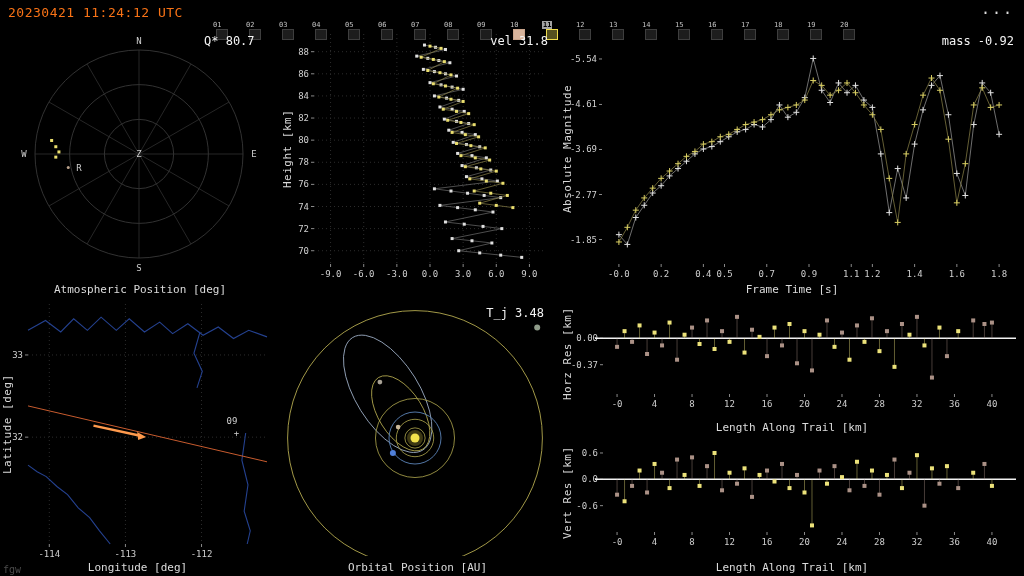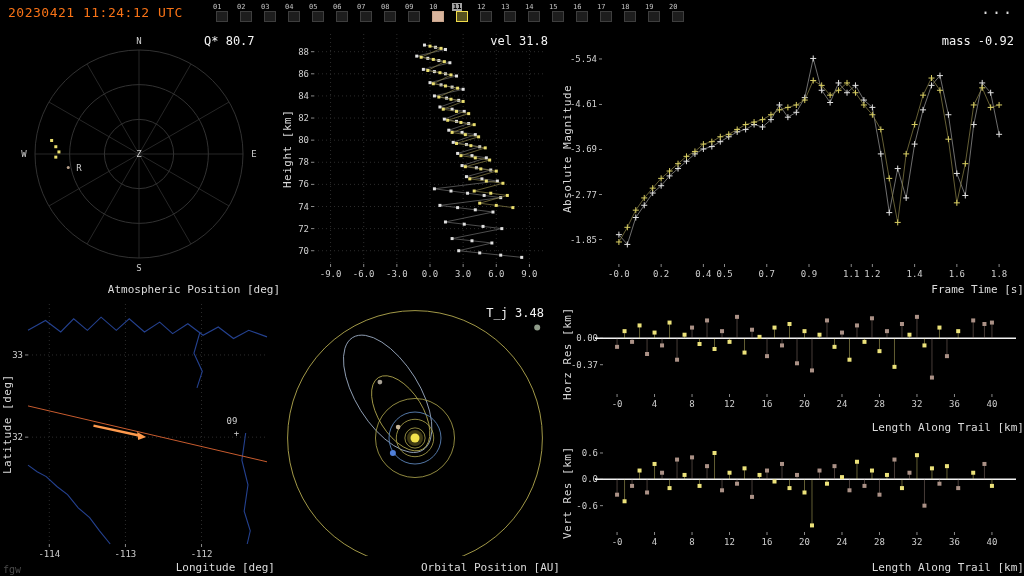--- a/index.html
+++ b/index.html
@@ -2,32 +2,32 @@
 <html><head>
 <meta charset="utf-8">
 <style>
   *{margin:0;padding:0;box-sizing:border-box}
   html,body{background:#000}
   body{width:1024px;height:576px;overflow:hidden;position:relative;
        font-family:"DejaVu Sans Mono","Liberation Mono",monospace;color:#e6e6e6}
   .app{position:absolute;inset:0;background:#000}
   header{position:absolute;top:0;left:0;right:0;height:26px}
   #timestamp{position:absolute;left:8px;top:5px;font-size:13px;letter-spacing:.5px;color:#f97316}
-  #frame-strip{position:absolute;left:212px;top:3px;display:flex;gap:7px}
+  #frame-strip{position:absolute;left:212px;top:21px;display:flex;gap:16px}
   .fcell{position:relative;width:17px;height:21px}
   .fnum{position:absolute;top:0;left:0;font-size:7px;line-height:8px;color:#c4c4c4;padding:0 1px}
   .fthumb{position:absolute;left:4px;top:8px;width:12px;height:11px;background:#1d1d1d;border:1px solid #3e3e3e}
   .fcell.flagged .fthumb{background:#d8b49c;border-color:#caa58c}
   .fcell.current .fnum{background:#a3a3a3;color:#000;font-weight:bold}
   .fcell.current .fthumb{background:#56511f;border-color:#f0dc4a}
   .menu-dots{position:absolute;right:10px;top:0;font-size:15px;color:#ddd;letter-spacing:2px;cursor:pointer}
   .panel{position:absolute}
   .panel svg{display:block}
   .corner{position:absolute;font-size:12px;color:#f4f4f4;z-index:2;white-space:pre}
-  .xtitle{position:absolute;left:0;right:0;bottom:2px;text-align:right;font-size:11px;color:#dcdcdc}
+  .xtitle{position:absolute;left:0;right:0;bottom:2px;text-align:center;font-size:11px;color:#dcdcdc}
   .ylabel{position:absolute;left:1px;top:0;height:calc(100% - 26px);writing-mode:vertical-rl;
           transform:rotate(180deg);display:flex;align-items:center;justify-content:center;
           font-size:11px;color:#d8d8d8;letter-spacing:.5px}
   svg text{font-family:"DejaVu Sans Mono","Liberation Mono",monospace;font-size:9px;fill:#cfcfcf}
   #p-polar{left:0;top:26px;width:280px;height:272px}
   #p-polar .corner{left:204px;top:8px}
   #p-trail{left:280px;top:26px;width:280px;height:272px}
   #p-trail .corner{right:12px;top:8px}
   #p-mag{left:560px;top:26px;width:464px;height:272px}
   #p-mag .corner{right:10px;top:8px}

